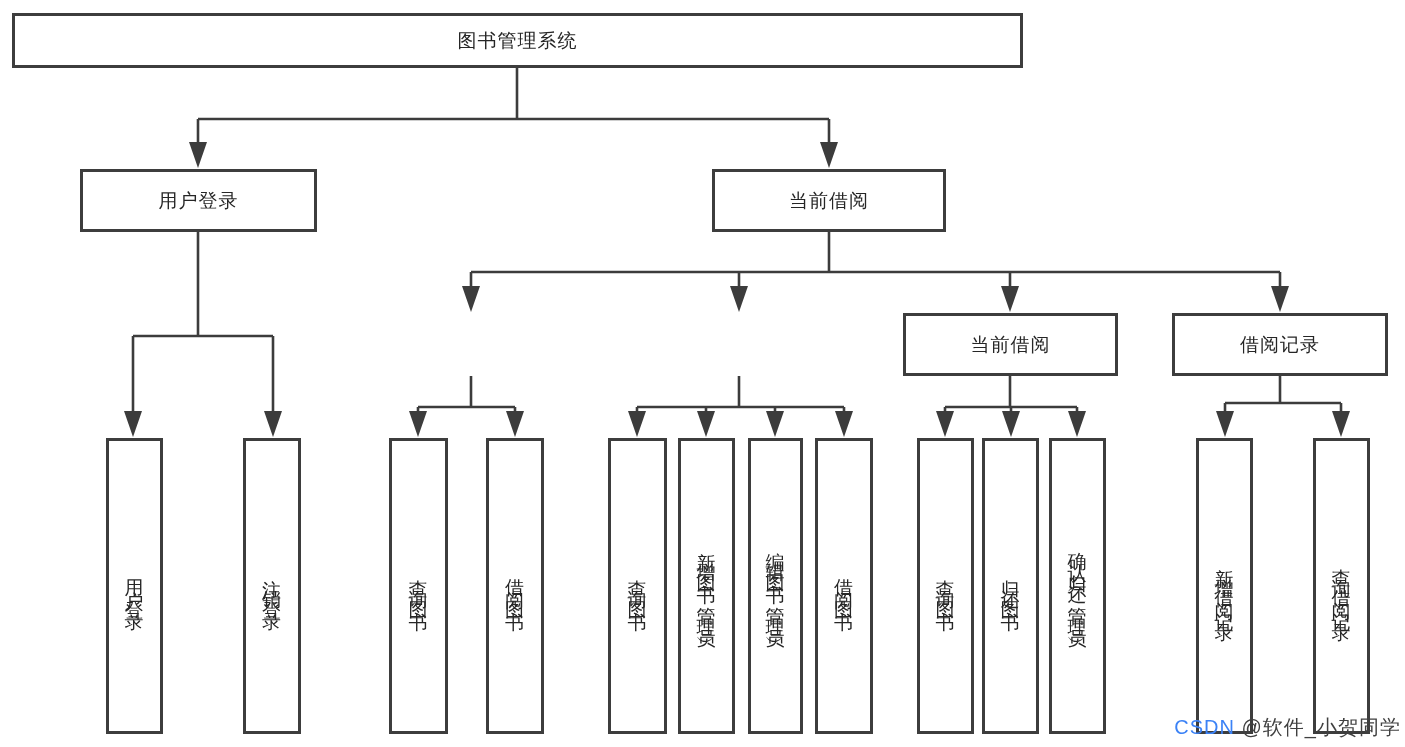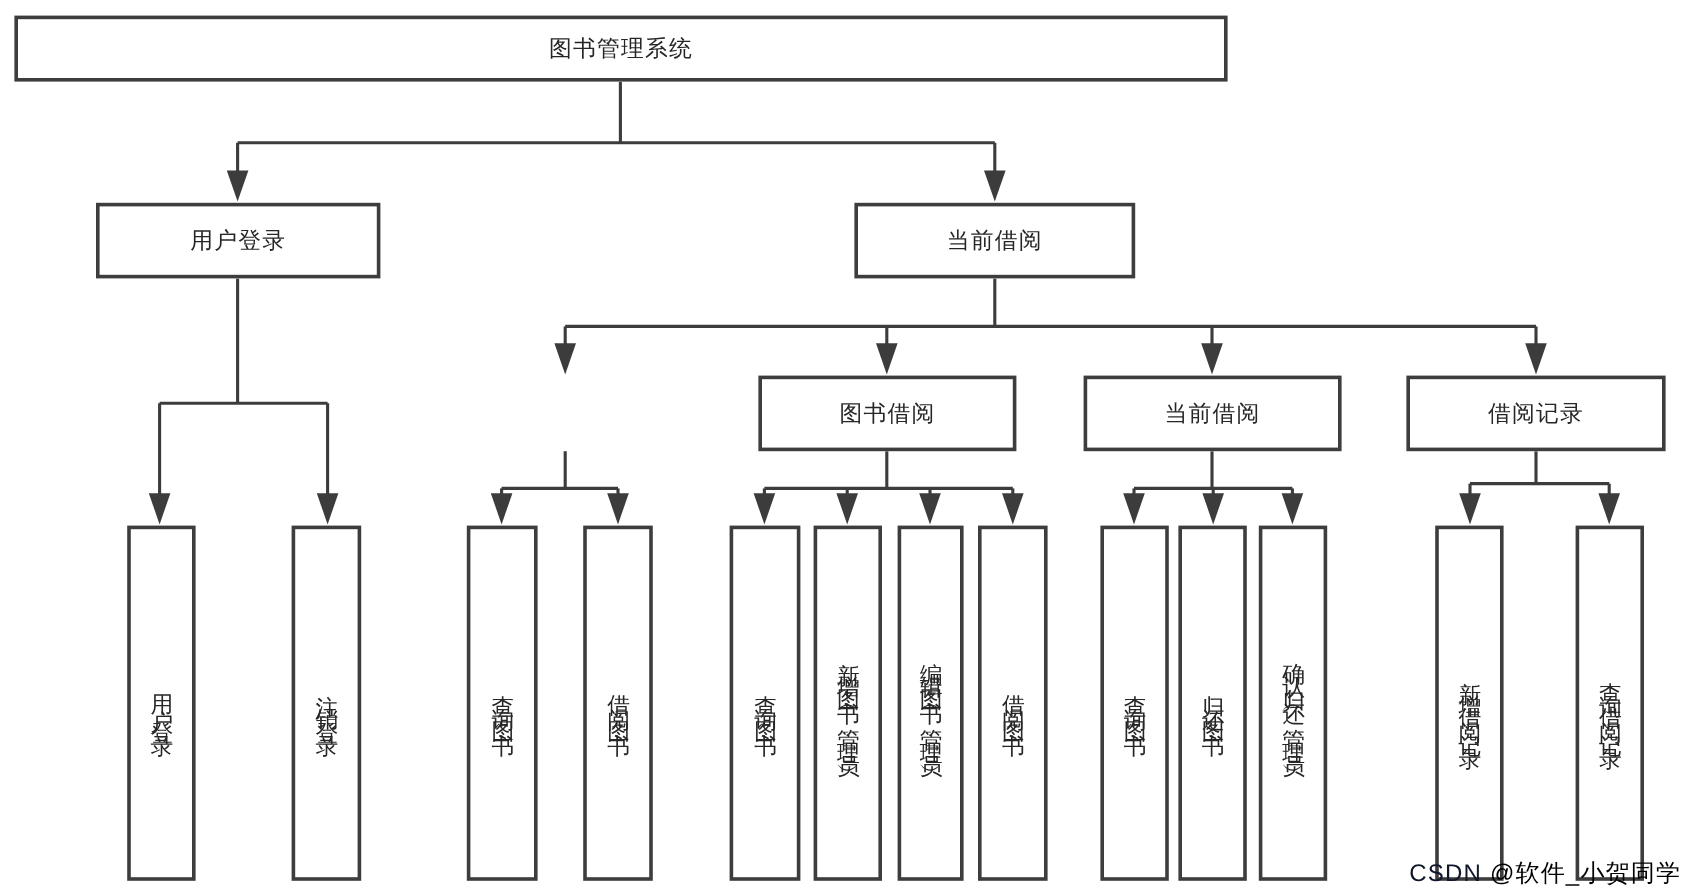--- a/index.html
+++ b/index.html
@@ -32,22 +32,22 @@
   }
   .watermark{
     position:absolute;
     right:4px;
     bottom:6px;
     z-index:3;
     font-size:20px;
     letter-spacing:1px;
     white-space:nowrap;
   }
-  .wm-prefix{color:#0f172a;}
-  .wm-handle{color:#000000;}
+  .wm-prefix{color:#3b82f6;}
+  .wm-handle{color:#404040;}
 </style>
 </head>
 <body>
 
 <div class="canvas">
 
   <svg class="wires" width="1405" height="747" viewBox="0 0 1405 747">
     <g stroke="#3c3c3c" stroke-width="2.6" fill="none">
 
       <path d="M517 68 V119"></path>
@@ -111,21 +111,20 @@
       <polygon points="1216,411 1234,411 1225,437"></polygon>
       <polygon points="1332,411 1350,411 1341,437"></polygon>
     </g>
   </svg>
 
   <div class="box h" style="left:12px;top:13px;width:1011px;height:55px">图书管理系统</div>
 
   <div class="box h" style="left:80px;top:169px;width:237px;height:63px">用户登录</div>
   <div class="box h" style="left:712px;top:169px;width:234px;height:63px">当前借阅</div>
 
-  <div class="box h" style="left:632px;top:313px;width:215px;height:63px">图书借阅</div>
   <div class="box h" style="left:1172px;top:313px;width:216px;height:63px">借阅记录</div>
   <div class="box h" style="left:903px;top:313px;width:215px;height:63px">当前借阅</div>
 
   <div class="box v" style="left:106px;top:438px;width:57px;height:296px">用户登录</div>
   <div class="box v" style="left:243px;top:438px;width:58px;height:296px">注销登录</div>
 
   <div class="box v" style="left:389px;top:438px;width:59px;height:296px">查询图书</div>
   <div class="box v" style="left:486px;top:438px;width:58px;height:296px">借阅图书</div>
 
   <div class="box v" style="left:608px;top:438px;width:59px;height:296px">查询图书</div>

